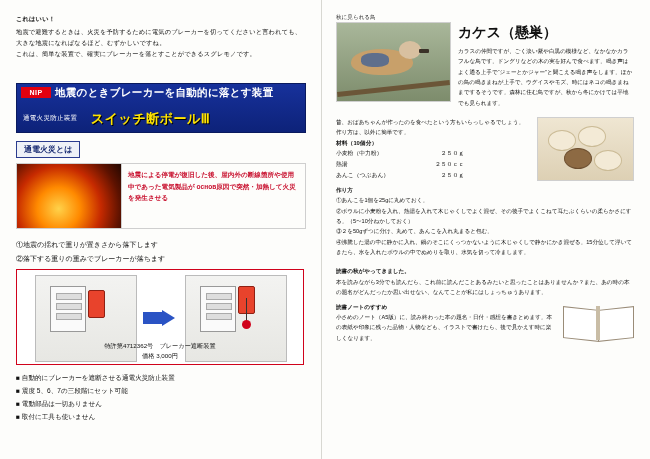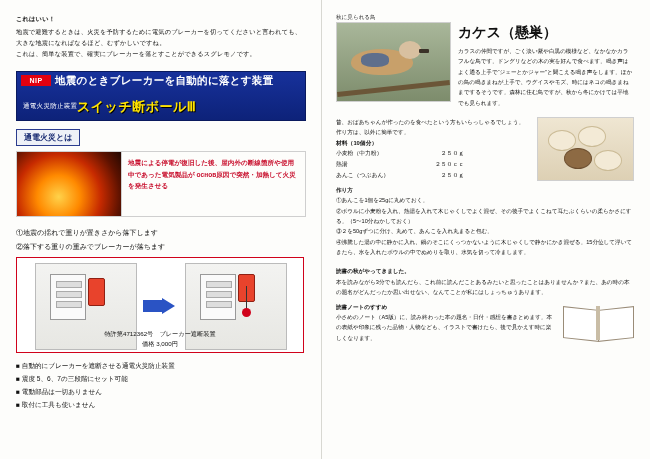--- a/index.html
+++ b/index.html
@@ -9,25 +9,25 @@
   .col{position:absolute;top:0;height:459px;box-sizing:border-box;}
   .left{left:0;width:321px;padding:14px 14px 0 16px;}
   .right{left:322px;width:328px;padding:14px 16px 0 14px;}
   .b{font-weight:bold;}
 
   
   .lead{font-size:6.2px;line-height:1.75;letter-spacing:.2px;}
   .lead p{margin:0;}
   .lead .hd{margin-bottom:2px;}
 
-  .banner{position:relative;margin-top:12px;width:288px;height:48px;background:linear-gradient(#17319b,#0d2279);border:1px solid #0a1a5e;}
+  .banner{position:relative;margin-top:24px;width:288px;height:48px;background:linear-gradient(#17319b,#0d2279);border:1px solid #0a1a5e;}
   .nip{position:absolute;left:4px;top:3px;width:30px;height:11px;background:#e3000f;color:#fff;font-size:7px;font-weight:bold;text-align:center;line-height:11px;letter-spacing:.5px;}
   .banner-ttl{position:absolute;left:38px;top:2px;color:#fff;font-size:10.5px;font-weight:bold;letter-spacing:.3px;}
   .banner-sub{position:absolute;left:6px;top:30px;color:#fff;font-size:6.5px;letter-spacing:.3px;}
-  .banner-prod{position:absolute;left:60px;top:26px;color:#ffe400;font-size:13px;font-weight:bold;letter-spacing:.5px;text-shadow:1px 1px 0 #000;}
+  .banner-prod{position:absolute;left:74px;top:26px;color:#ffe400;font-size:13px;font-weight:bold;letter-spacing:.5px;text-shadow:1px 1px 0 #000;}
 
   .subhead{margin-top:8px;display:inline-block;background:#eef1f7;border:1px solid #2b3c8e;color:#12256e;font-size:8px;font-weight:bold;padding:2px 7px;}
 
   .redbox{margin-top:5px;width:288px;border:1px solid #cfcfcf;display:flex;}
   .fire-img{width:104px;height:64px;background:
       radial-gradient(circle at 40% 70%, #ffd24a 0%, #ff8a00 28%, #c62a00 55%, #5d1200 80%, #220700 100%),
       linear-gradient(#2a1405,#120700);
       border-right:1px solid #cfcfcf;}
   .redtext{flex:1;padding:5px 6px;color:#c8102e;font-size:6.6px;line-height:1.7;font-weight:bold;}
 

